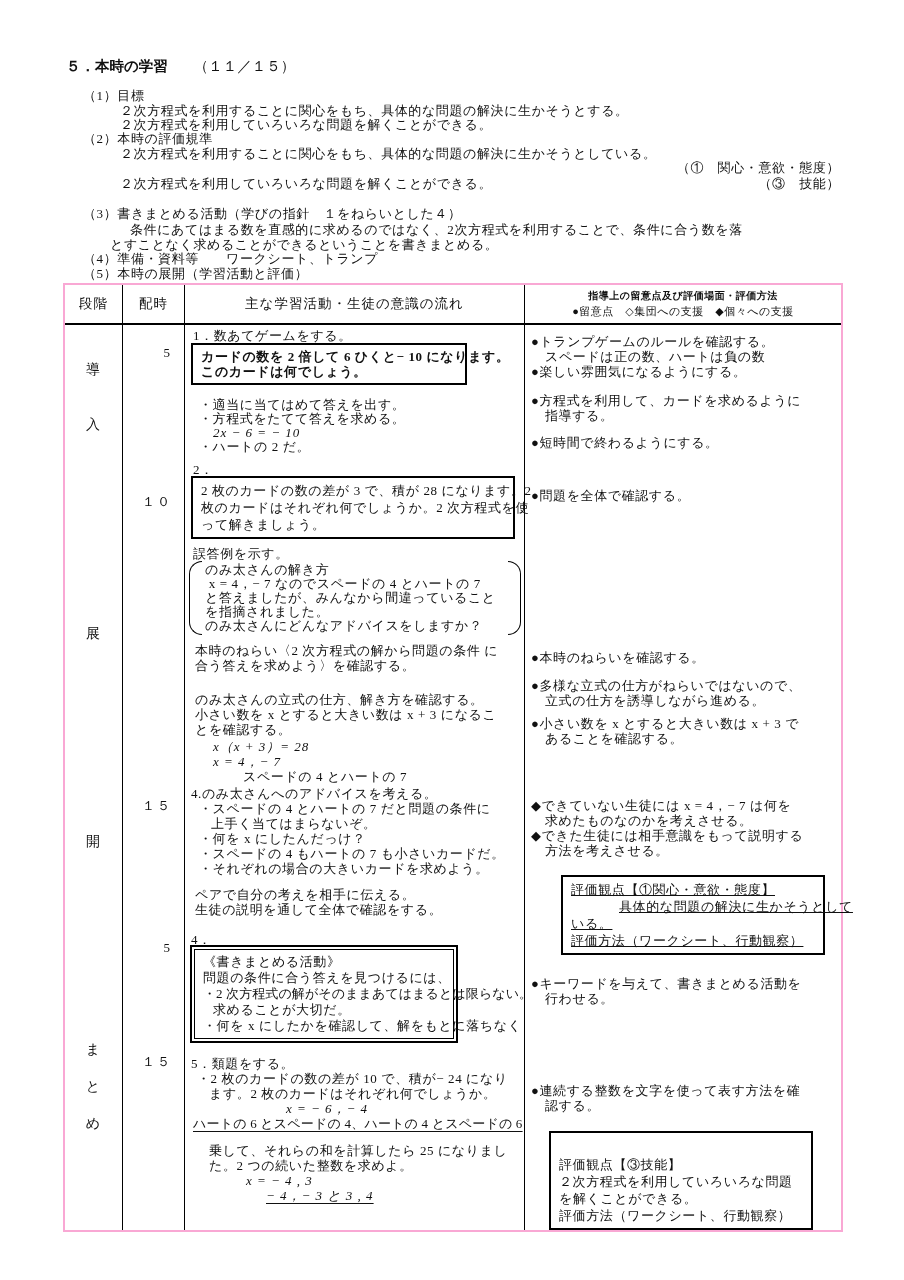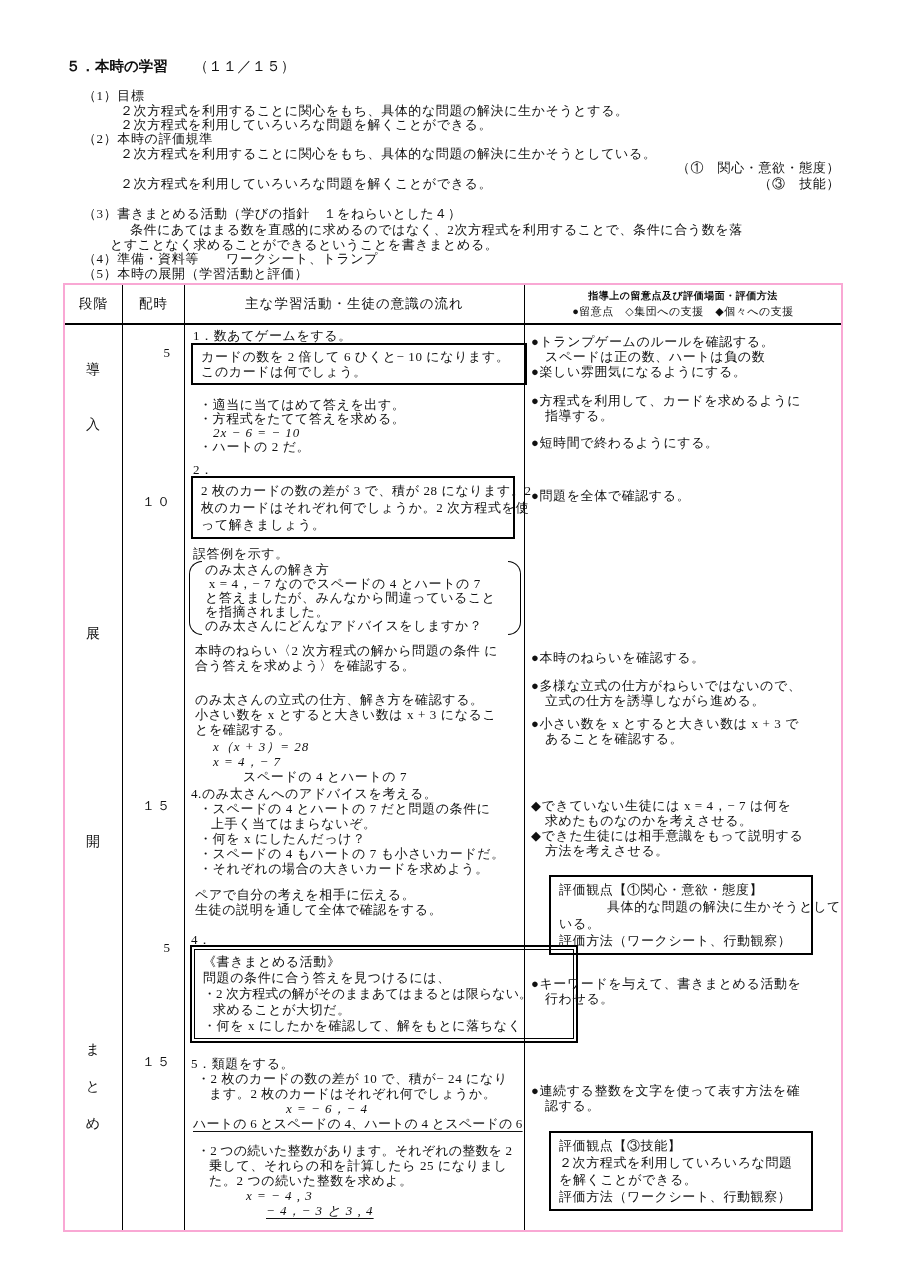--- a/index.html
+++ b/index.html
@@ -88,21 +88,21 @@
         <div class="time" style="top:20px;">5</div>
         <div class="time" style="top:168px;">１０</div>
         <div class="time" style="top:472px;">１５</div>
         <div class="time" style="top:615px;">5</div>
         <div class="time" style="top:728px;">１５</div>
       </div>
 
       <div class="c3">
         <div class="abs ln" style="top:3px;left:8px;">1．数あてゲームをする。</div>
 
-        <div class="abs box" style="top:18px;left:6px;width:336px;">
+        <div class="abs box" style="top:18px;left:6px;width:276px;font-weight:bold;">
           <div class="ln">カードの数を 2 倍して 6 ひくと− 10 になります。</div>
           <div class="ln">このカードは何でしょう。</div>
         </div>
 
         <div class="abs" style="top:73px;left:14px;">
           <div class="ln14">・適当に当てはめて答えを出す。</div>
           <div class="ln14">・方程式をたてて答えを求める。</div>
           <div class="ln14 eq" style="padding-left:14px;">2x − 6 = − 10</div>
           <div class="ln14">・ハートの 2 だ。</div>
         </div>
@@ -153,38 +153,37 @@
           <div class="ln" style="padding-left:8px;">・それぞれの場合の大きいカードを求めよう。</div>
         </div>
 
         <div class="abs" style="top:562px;left:10px;">
           <div class="ln">ペアで自分の考えを相手に伝える。</div>
           <div class="ln">生徒の説明を通して全体で確認をする。</div>
         </div>
 
         <div class="abs ln" style="top:607px;left:6px;">4．</div>
 
-        <div class="abs dbl-out" style="top:620px;left:5px;width:388px;">
+        <div class="abs dbl-out" style="top:620px;left:5px;width:268px;">
           <div class="dbl-in">
             <div class="ln" style="line-height:16px;">《書きまとめる活動》</div>
             <div class="ln" style="line-height:16px;">問題の条件に合う答えを見つけるには、</div>
             <div class="ln" style="line-height:16px;letter-spacing:0.1px;">・2 次方程式の解がそのままあてはまるとは限らない。</div>
             <div class="ln" style="line-height:16px;padding-left:10px;">求めることが大切だ。</div>
             <div class="ln" style="line-height:16px;">・何を x にしたかを確認して、解をもとに落ちなく</div>
           </div>
         </div>
 
         <div class="abs" style="top:731px;left:6px;">
           <div class="ln">5．類題をする。</div>
           <div class="ln" style="padding-left:6px;">・2 枚のカードの数の差が 10 で、積が− 24 になり</div>
           <div class="ln" style="padding-left:18px;">ます。2 枚のカードはそれぞれ何でしょうか。</div>
           <div class="ln eq" style="padding-left:95px;">x = − 6，− 4</div>
           <div class="ln u" style="padding-left:2px;letter-spacing:0.2px;">ハートの 6 とスペードの 4、ハートの 4 とスペードの 6</div>
           <div style="height:12px;"></div>
-          <div class="ln" style="padding-left:6px;letter-spacing:0.2px;">・2 つの続いた整数があります。それぞれの整数を 2</div>
           <div class="ln" style="padding-left:18px;">乗して、それらの和を計算したら 25 になりまし</div>
           <div class="ln" style="padding-left:18px;">た。2 つの続いた整数を求めよ。</div>
           <div class="ln eq" style="padding-left:55px;">x = − 4 , 3</div>
           <div class="ln eq u" style="padding-left:75px;">− 4，− 3 と 3 , 4</div>
         </div>
       </div>
 
       <div class="c4">
         <div class="abs" style="top:9px;left:6px;">
           <div class="ln">●トランプゲームのルールを確認する。</div>
@@ -205,36 +204,36 @@
         <div class="abs" style="top:391px;left:6px;">
           <div class="ln">●小さい数を x とすると大きい数は x + 3 で</div>
           <div class="ln" style="padding-left:14px;">あることを確認する。</div>
         </div>
         <div class="abs" style="top:473px;left:6px;">
           <div class="ln">◆できていない生徒には x = 4，− 7 は何を</div>
           <div class="ln" style="padding-left:14px;">求めたものなのかを考えさせる。</div>
           <div class="ln">◆できた生徒には相手意識をもって説明する</div>
           <div class="ln" style="padding-left:14px;">方法を考えさせる。</div>
         </div>
-        <div class="abs box" style="top:550px;left:24px;width:264px;line-height:17px;">
+        <div class="abs box" style="top:550px;left:36px;width:264px;line-height:17px;text-decoration:underline;">
           <div class="ln" style="line-height:17px;">評価観点【①関心・意欲・態度】</div>
           <div class="ln" style="line-height:17px;margin-left:48px;">具体的な問題の解決に生かそうとして</div>
           <div class="ln" style="line-height:17px;">いる。</div>
           <div class="ln" style="line-height:17px;">評価方法（ワークシート、行動観察）</div>
         </div>
         <div class="abs" style="top:651px;left:6px;">
           <div class="ln">●キーワードを与えて、書きまとめる活動を</div>
           <div class="ln" style="padding-left:14px;">行わせる。</div>
         </div>
         <div class="abs" style="top:758px;left:6px;font-family:Liberation Serif, serif;">
           <div class="ln">●連続する整数を文字を使って表す方法を確</div>
           <div class="ln" style="padding-left:14px;">認する。</div>
         </div>
         <div class="abs box" style="top:806px;left:24px;width:264px;line-height:17px;">
-          <div class="ln" style="line-height:17px;">評価観点【③技能】</div>
+          <div class="ln" style="line-height:17px;margin-top:19px;">評価観点【③技能】</div>
           <div class="ln" style="line-height:17px;">２次方程式を利用していろいろな問題</div>
           <div class="ln" style="line-height:17px;">を解くことができる。</div>
           <div class="ln" style="line-height:17px;">評価方法（ワークシート、行動観察）</div>
         </div>
       </div>
 
     </div>
   </div>
 </div>
 

